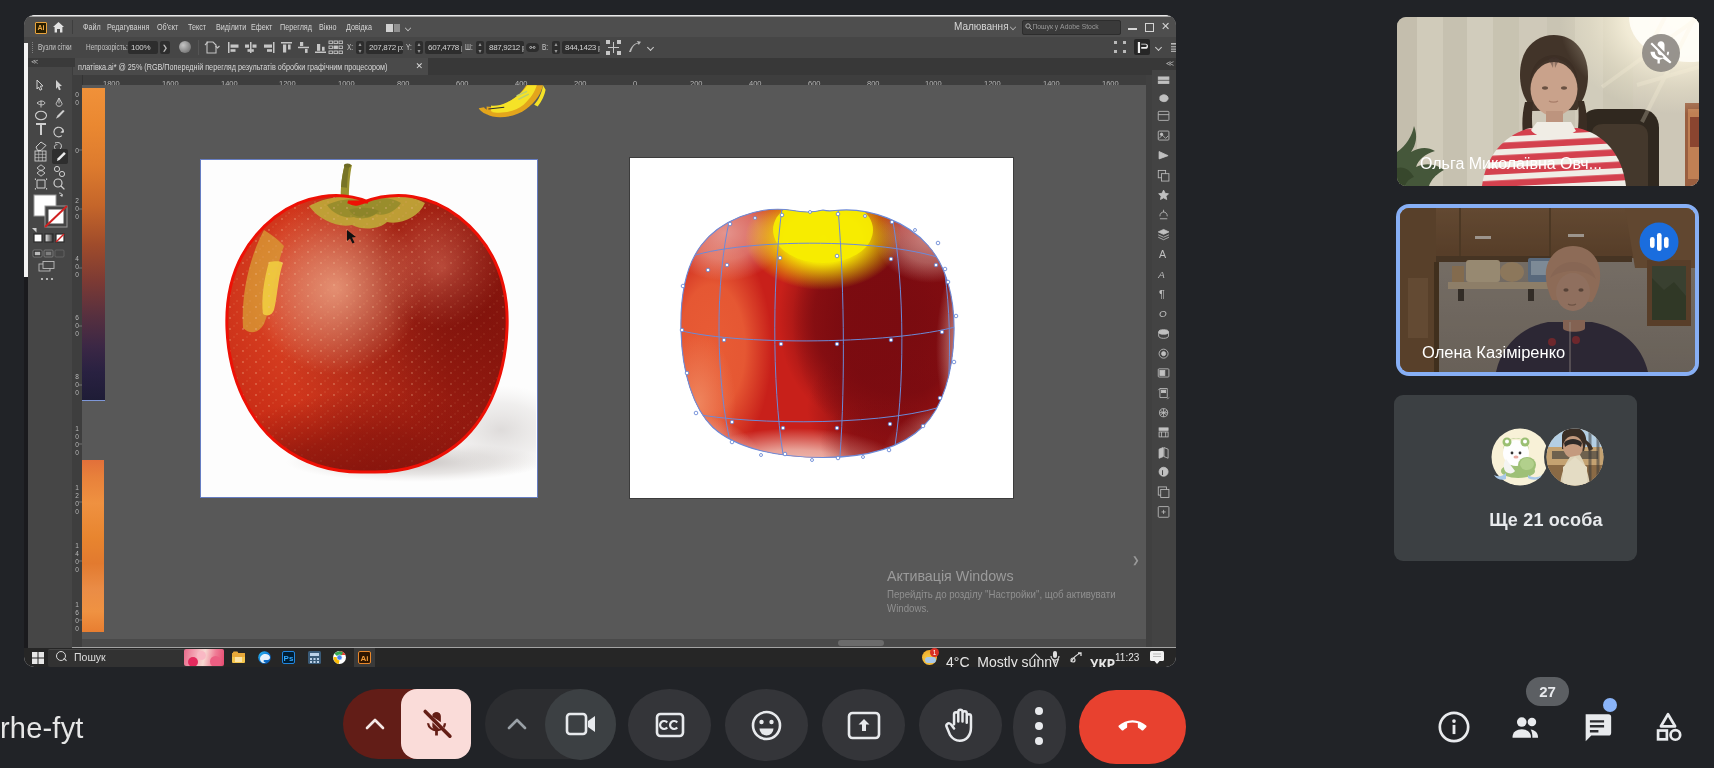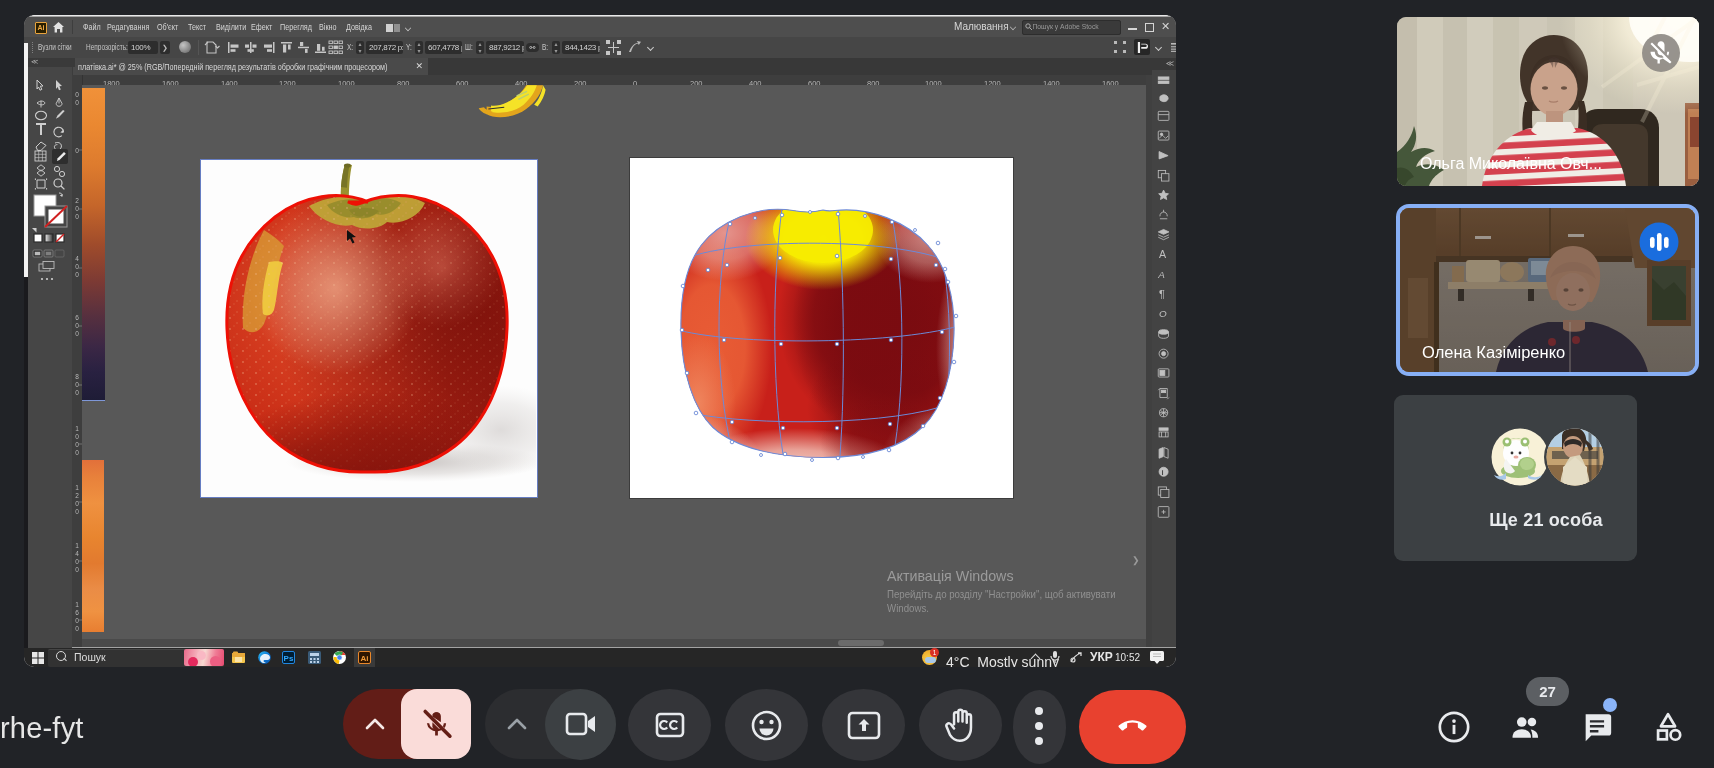--- a/index.html
+++ b/index.html
@@ -683,22 +683,22 @@
           <g fill="#ddd">
             <rect x="3" y="0" width="4" height="7" rx="2"></rect>
             <path d="M1 5a4 4 0 008 0" stroke="#ddd" stroke-width="1.2" fill="none"></path>
             <rect x="4.4" y="9" width="1.2" height="3"></rect>
           </g>
         </svg>
       <svg class="abs" style="left:1046px;top:4px;" width="13" height="11" viewBox="0 0 13 11">
           <path d="M1 10C4 4 8 2 11 1M8 1h3v3" stroke="#ddd" stroke-width="1.3" fill="none"></path>
           <circle cx="3" cy="8" r="2" fill="none" stroke="#ddd" stroke-width="1.2"></circle>
         </svg>
-      <div class="abs" style="left:1066px;top:3px;color:#e6e6e6;font-size:12px;font-weight:bold;line-height:13px;">УКР</div>
-      <div class="abs" style="left:1091px;top:3px;color:#e6e6e6;font-size:10px;line-height:13px;">10:52</div>
+      <div class="abs" style="left:1066px;top:11px;color:#e6e6e6;font-size:14px;font-weight:bold;line-height:13px;font-family:Liberation Mono, monospace;">УКР</div>
+      <div class="abs" style="left:1091px;top:3px;color:#e6e6e6;font-size:10px;line-height:13px;">11:23</div>
       <svg class="abs" style="left:1126px;top:3px;" width="14" height="13" viewBox="0 0 14 13">
           <rect width="14" height="10" rx="1.5" fill="#f2f2f2"></rect>
           <path d="M7 13l-2.5-3h5z" fill="#f2f2f2"></path>
           <path d="M3 3h8M3 5.5h8" stroke="#bbb" stroke-width="1"></path>
         </svg>
     </div>
     <div class="abs" id="leftwhite"></div>
     <div class="abs" id="leftdark"></div>
   </div>
 

